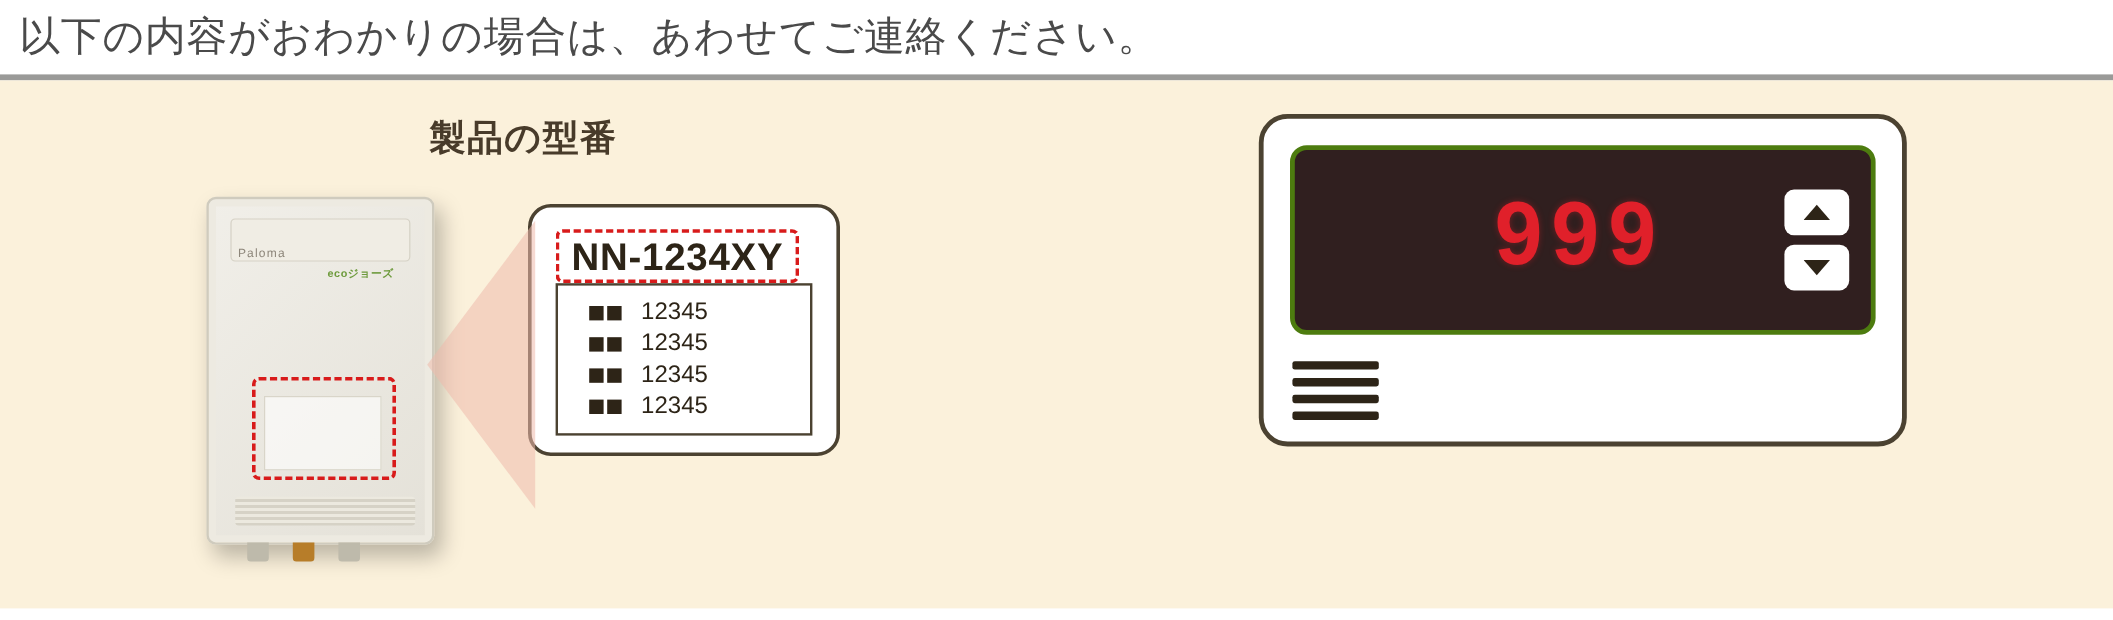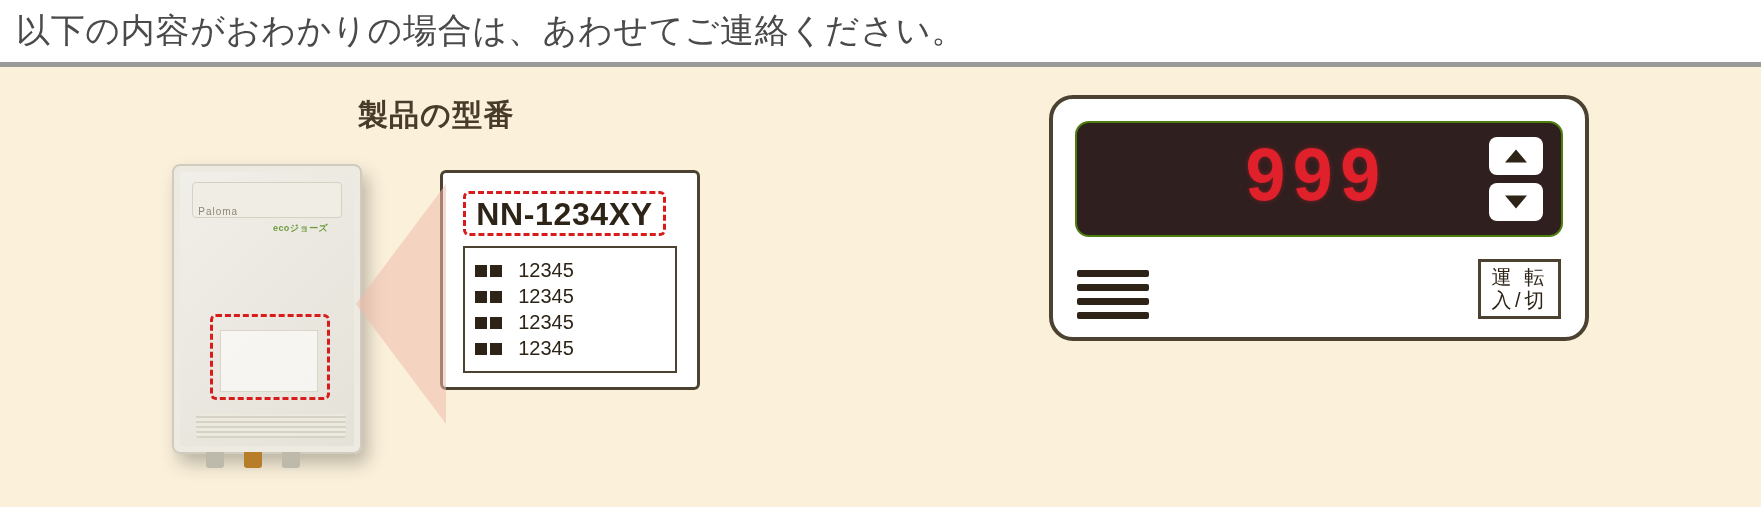--- a/index.html
+++ b/index.html
@@ -96,60 +96,59 @@
       border-bottom: 120px solid transparent;
       border-right: 90px solid rgba(239,186,172,.55);
       margin: 20px -6px 0 -6px;
       z-index:1;
     }
 
     .label-card {
       width: 260px;
       background:#fff;
       border:3px solid #4b4231;
-      border-radius:6px;
+      border-radius:19px;
       padding:18px 20px 14px 20px;
       margin-top: 6px;
     }
     .model-no {
       display:inline-block;
       border:3px dashed #d81b1b;
       border-radius:6px;
       padding:2px 10px 0px 10px;
       font-size: 32px;
       font-weight:800;
       color:#2d2417;
       font-family: Arial, sans-serif;
       letter-spacing:.02em;
     }
     .mini-table{
-      margin-top:10px;
       border:2px solid #4b4231;
-      padding:8px 10px;
+      padding:8px 26px;
     }
     .mini-row{
       display:flex; align-items:center; gap:16px; margin:3px 0;
     }
     .sqpair{ display:flex; gap:3px;}
     .sq{ width:12px; height:12px; background:#2d2417;}
     .nums{ font-size:20px; color:#2d2417; font-family:Arial,sans-serif;}
 
     
     .remote {
       width: 540px;
       background:#fff;
       border:4px solid #4b4231;
       border-radius:24px;
       padding:22px 22px 18px 22px;
     }
     .display {
       background:#301f1f;
-      border:2px solid #4d7c0f;
+      border:4px solid #4d7c0f;
       border-radius:14px;
-      height:116px;
+      height:158px;
       display:flex;
       align-items:center;
       justify-content:center;
       padding:10px 18px;
     }
     .display-left{ width:46px; }
     .err-code{
       flex:1;
       text-align:center;
       font-family:"DSEG7","Courier New",monospace;
@@ -270,22 +269,18 @@
           </div>
         </div>
       </div>
       <div class="remote-bottom">
         <div class="ham">
           <span></span>
             <span></span>
             <span></span>
             <span></span>
         </div>
-        <div class="power-btn">
-          <div>運 転</div>
-          <div>入/切</div>
-        </div>
       </div>
     </div>
 
   </div>
 
 </div>
 
 </body></html>

